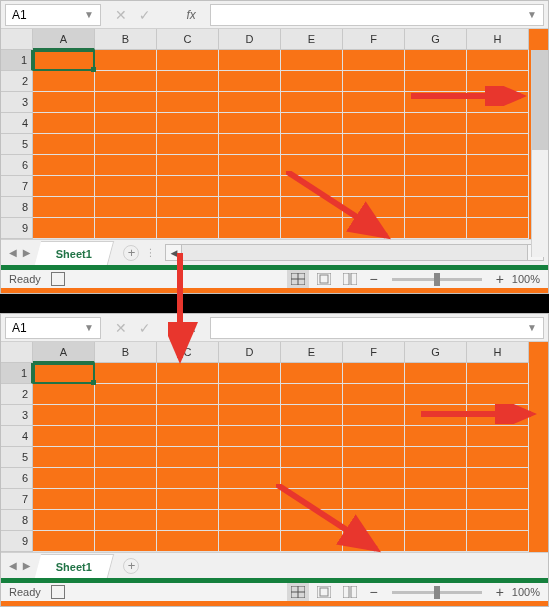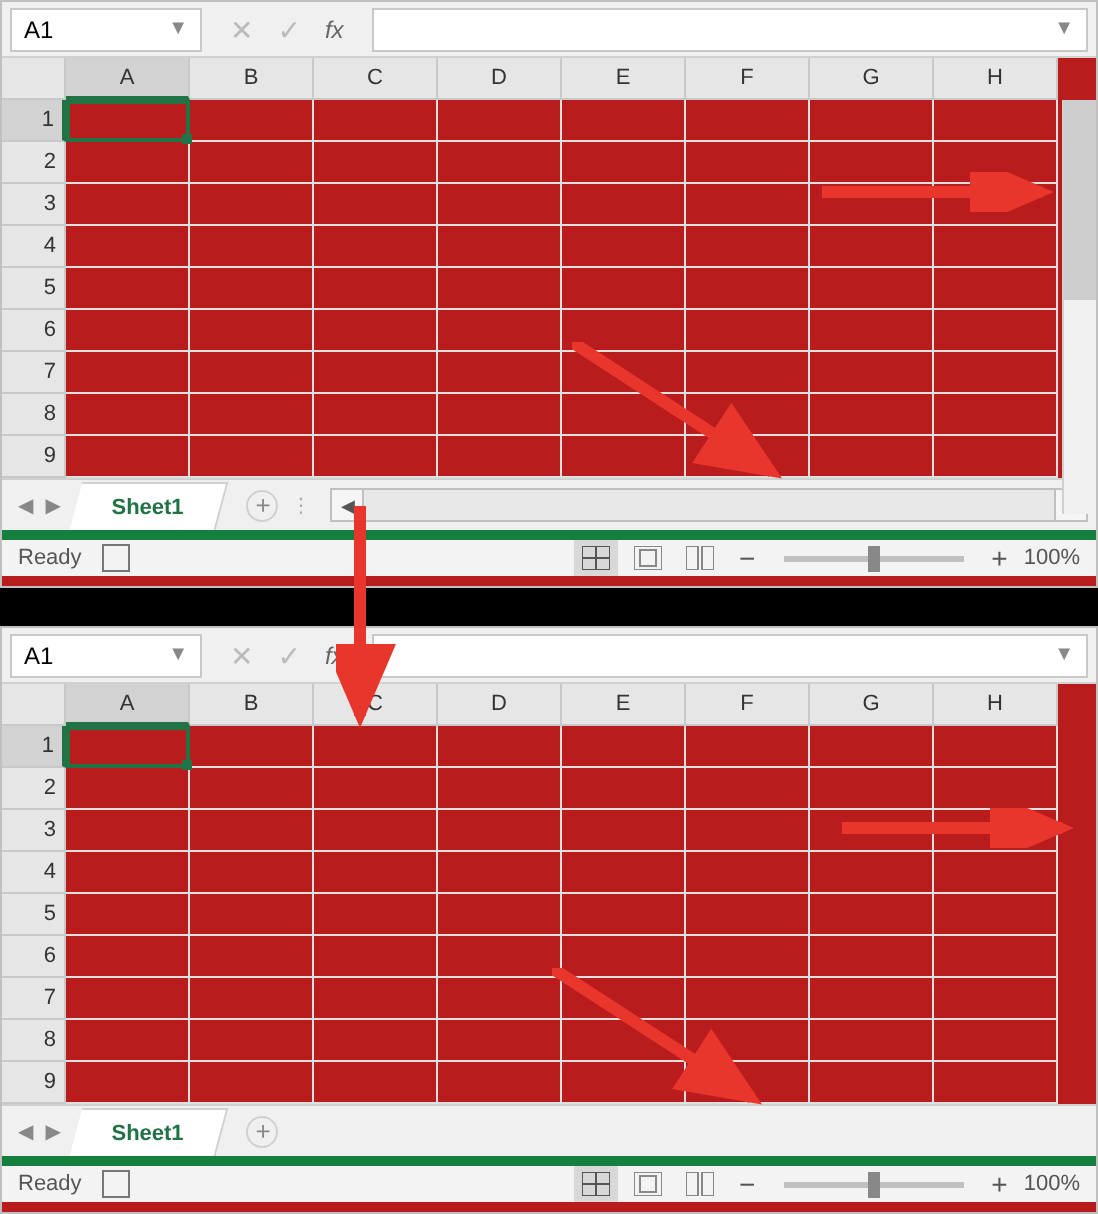--- a/index.html
+++ b/index.html
@@ -1,25 +1,25 @@
 <!DOCTYPE html>
 <html><head>
 <meta charset="utf-8">
 <style>
 * { box-sizing: border-box; margin: 0; padding: 0; font-family: 'Segoe UI', Tahoma, sans-serif; }
 body { background: #000; width: 549px; height: 607px; overflow: hidden; }
-.window { background: #b91c1c; border: 1px solid #c0c0c0; position: relative; }
+.window { background: #f97316; border: 1px solid #c0c0c0; position: relative; }
 .window.top { height: 294px; margin-bottom: 19px; }
 .window.bottom { height: 294px; }
 
 .formula-bar { height: 28px; background: #f0f0f0; border-bottom: 1px solid #d0d0d0; display: flex; align-items: center; }
 .namebox { width: 96px; height: 22px; margin: 0 4px; border: 1px solid #c8c8c8; background: #fff; display: flex; align-items: center; padding: 0 6px; font-size: 12px; justify-content: space-between; }
 .namebox .drop { color: #888; font-size: 10px; }
 .fb-icons { display: flex; align-items: center; gap: 12px; padding: 0 10px; color: #bbb; font-size: 14px; }
-.fb-icons .fx { font-style: italic; color: #666; font-size: 12px; }
+.fb-icons .fx { font-style: italic; color: #666; font-size: 12px; margin-left: 24px; }
 .formula-input { flex: 1; border: 1px solid #c8c8c8; background: #fff; height: 22px; margin: 0 4px; display: flex; align-items: center; justify-content: flex-end; padding: 0 6px; }
 .formula-input .drop { color: #888; font-size: 10px; }
 .row-headers { width: 32px; display: flex; flex-direction: column; }
 .sel-corner { width: 32px; height: 21px; background: #e6e6e6; border-right: 1px solid #c8c8c8; border-bottom: 1px solid #c8c8c8; }
 .header-row { display: flex; }
 .colh, .rowh { background: #e6e6e6; border-right: 1px solid #c8c8c8; border-bottom: 1px solid #c8c8c8; font-size: 11px; display: flex; align-items: center; justify-content: center; color: #333; }
 .colh { width: 62px; height: 21px; }
 .colh.sel { background: #d2d2d2; border-bottom: 2px solid #217346; }
 .rowh { width: 32px; height: 21px; justify-content: flex-end; padding-right: 4px; }
 .rowh.sel { background: #d2d2d2; border-right: 2px solid #217346; }

